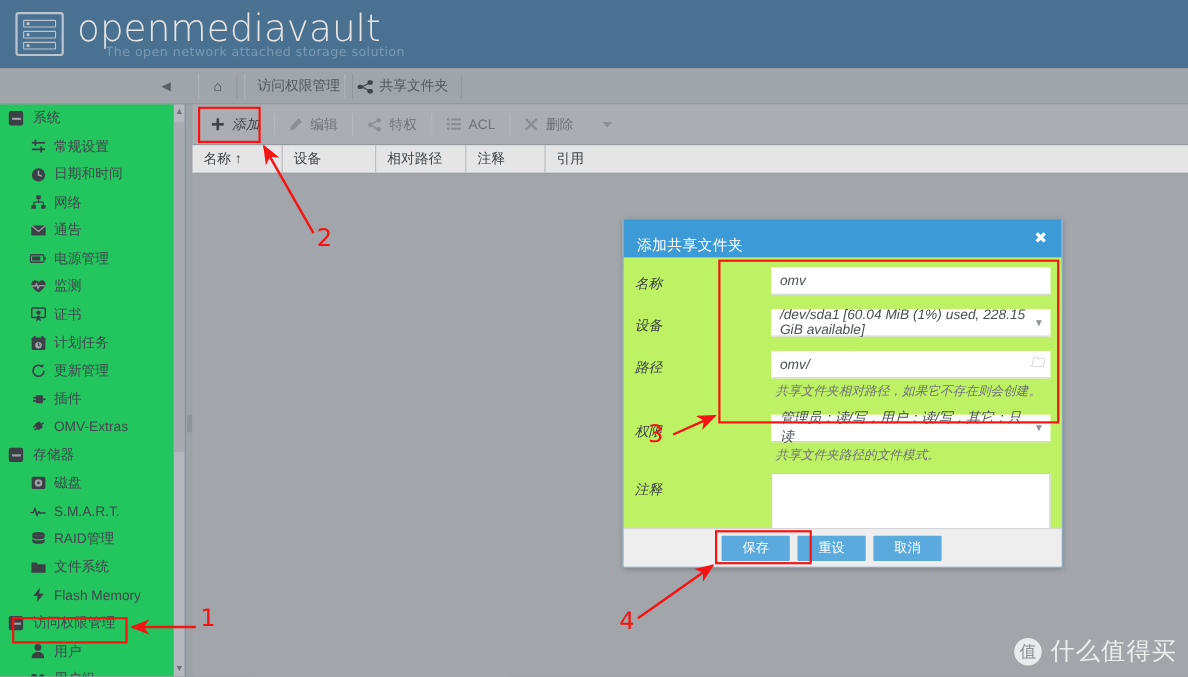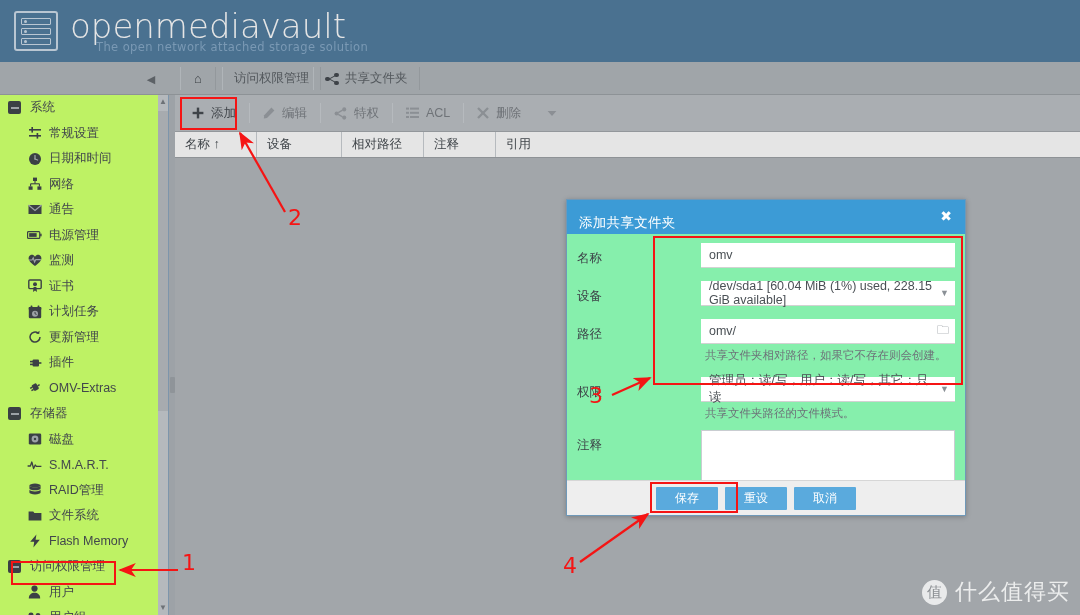--- a/index.html
+++ b/index.html
@@ -72,21 +72,21 @@
   .share-ico i.c { left: 9px; top: 8px; }
   .share-ico s {
     position: absolute; background: #3d4247; height: 1.4px; width: 10px;
   }
   .share-ico s.x { left: 2px; top: 4.2px; transform: rotate(-28deg); }
   .share-ico s.y { left: 2px; top: 7.6px; transform: rotate(28deg); }
 
   
   .sidebar {
     position: absolute; left: 0; top: 95px; width: 158px; height: 520px;
-    background: #bef264; overflow: hidden;
+    background: #22c55e; overflow: hidden;
   }
   .nav-item {
     height: 25.5px; display: flex; align-items: center;
     font-size: 12.5px; color: #42474c; cursor: pointer; position: relative;
   }
   .nav-group { padding-left: 8px; gap: 9px; }
   .nav-leaf  { padding-left: 27px; gap: 7px; }
   .grp-icon {
     width: 13px; height: 13px; background: #3b4045; border-radius: 2px;
     position: relative; flex: none;
@@ -134,21 +134,21 @@
   .toolbar {
     position: absolute; left: 0; top: 0; width: 905px; height: 37px;
     background: #aaaeb2; border-bottom: 1px solid #93979b;
     display: flex; align-items: center; padding-left: 4px;
   }
   .tb-btn {
     height: 27px; display: flex; align-items: center; gap: 7px;
     padding: 0 12px; font-size: 12.5px; color: #6f7378; cursor: pointer;
     border: 1px solid transparent; white-space: nowrap;
   }
-  .tb-btn.enabled { color: #3f4449; }
+  .tb-btn.enabled { color: #3f4449; font-style: italic; }
   .tb-sep { width: 1px; height: 20px; background: #b6babe; }
   .tb-ico { display: inline-flex; align-items: center; justify-content: center; }
 
   .colhdr {
     position: absolute; left: 0; top: 37px; width: 905px; height: 26px;
     background: #e5e5e5; border-bottom: 1px solid #8e9296;
     display: flex; align-items: stretch;
   }
   .colhdr .cell {
     font-size: 12.5px; color: #3f4449; display: flex; align-items: center;
@@ -178,21 +178,21 @@
   .dlg-title {
     font-size: 13.5px; color: #ffffff; padding-left: 12px; letter-spacing: .3px;
   }
   .dlg-close {
     position: absolute; right: 10px; top: 8px; width: 18px; height: 18px;
     color: #fff; font-size: 14px; text-align: center; line-height: 17px;
     cursor: pointer; font-weight: bold;
   }
   .dlg-body {
     position: absolute; left: 0; top: 34px; width: 398px; height: 247px;
-    background: #86efac; padding: 9px 0 0 0;
+    background: #bef264; padding: 9px 0 0 0; font-style: italic;
   }
   .frow { display: flex; align-items: flex-start; padding: 0 10px; }
   .flabel {
     width: 76px; font-size: 12.5px; color: #3c4247; padding-top: 7px;
     flex: none;
   }
   .fctl { flex: 1; position: relative; padding-left: 48px; }
   .finput {
     height: 25px; border-bottom: 1px solid #d2d2d2;
     display: flex; align-items: center; font-size: 12.5px; color: #4a5055;

